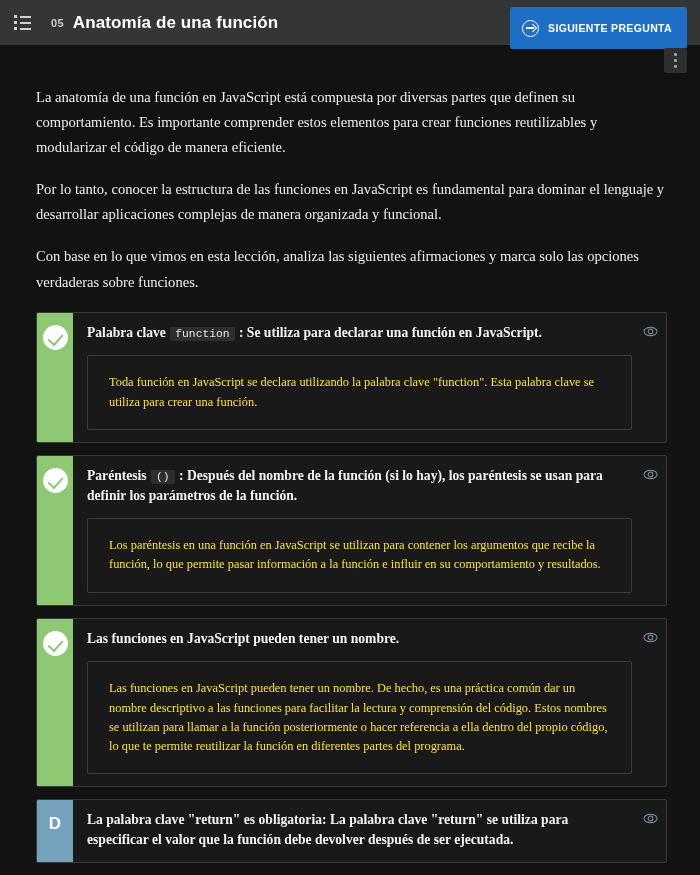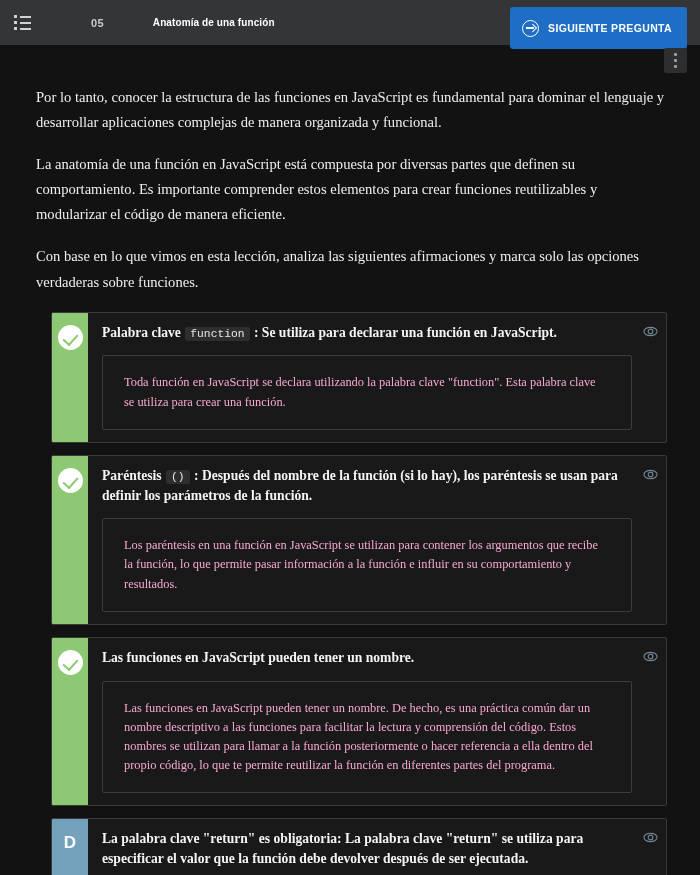--- a/index.html
+++ b/index.html
@@ -13,21 +13,20 @@
   }
 
   
   .topbar {
     height: 45px;
     background: #333537;
     display: flex;
     align-items: center;
     padding: 0 13px 0 14px;
     position: relative;
-    gap: 40px;
   }
   .menu-icon {
     width: 17px;
     height: 15px;
     display: flex;
     flex-direction: column;
     justify-content: space-between;
     flex: 0 0 auto;
     cursor: pointer;
   }
@@ -50,21 +49,21 @@
   .topnum {
     font-family: "Liberation Sans", sans-serif;
     font-size: 11px;
     font-weight: 700;
     color: #c9ccce;
     margin-left: 20px;
     letter-spacing: .3px;
   }
   .toptitle {
     font-family: "Liberation Sans", sans-serif;
-    font-size: 10px;
+    font-size: 17px;
     font-weight: 700;
     color: #ffffff;
     margin-left: 9px;
     letter-spacing: .1px;
     white-space: nowrap;
   }
   .next-btn {
     position: absolute;
     right: 13px;
     top: 7px;
@@ -153,21 +152,20 @@
 
   .card {
     display: flex;
     background: #191919;
     border: 1px solid #3a3a3a;
     border-radius: 2px;
     margin-bottom: 12px;
     overflow: hidden;
     position: relative;
     min-height: 50px;
-    margin-left: 15px;
   }
   .side {
     width: 36px;
     flex: 0 0 36px;
     display: flex;
     align-items: flex-start;
     justify-content: center;
     padding-top: 12px;
   }
   .side.correct { background: #8dc872; }
@@ -221,21 +219,21 @@
   }
   .explain {
     margin-top: 13px;
     border: 1px solid #3c3c3c;
     border-radius: 2px;
     padding: 17px 22px 17px 21px;
   }
   .explain p {
     font-size: 12.4px;
     line-height: 1.55;
-    color: #f9a8d4;
+    color: #fde047;
   }
   .eye {
     position: absolute;
     right: 8px;
     top: 11px;
     width: 15px;
     height: 15px;
     cursor: pointer;
   }
   .eye svg { display: block; }
@@ -268,22 +266,22 @@
 
 <div class="kebab-wrap">
   <div class="kebab">
     <i></i>
       <i></i>
       <i></i>
   </div>
 </div>
 
 <div class="content">
+  <p class="para">La anatomía de una función en JavaScript está compuesta por diversas partes que definen su comportamiento. Es importante comprender estos elementos para crear funciones reutilizables y modularizar el código de manera eficiente.</p>
   <p class="para">Por lo tanto, conocer la estructura de las funciones en JavaScript es fundamental para dominar el lenguaje y desarrollar aplicaciones complejas de manera organizada y funcional.</p>
-  <p class="para">La anatomía de una función en JavaScript está compuesta por diversas partes que definen su comportamiento. Es importante comprender estos elementos para crear funciones reutilizables y modularizar el código de manera eficiente.</p>
   <p class="para">Con base en lo que vimos en esta lección, analiza las siguientes afirmaciones y marca solo las opciones verdaderas sobre funciones.</p>
 
   <div class="cards">
 
     <div class="card">
       <div class="side correct">
         <span class="check-circle"></span>
       </div>
       <div class="card-body">
         <div class="stmt">

